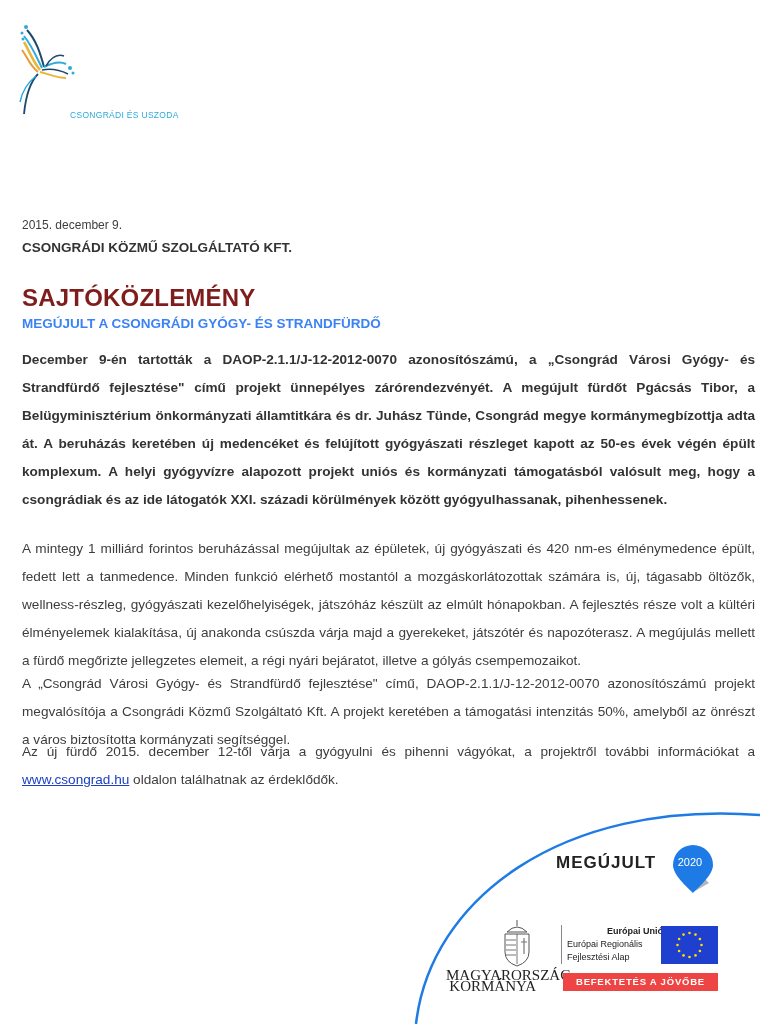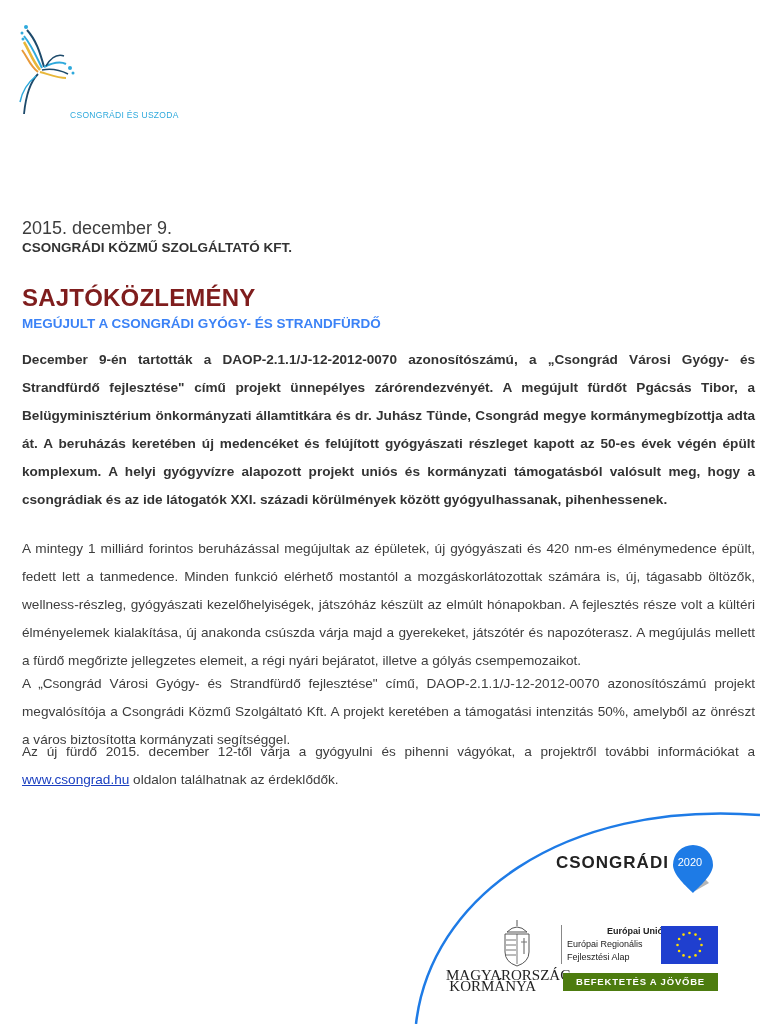--- a/index.html
+++ b/index.html
@@ -6,21 +6,21 @@
     body { width: 778px; height: 1024px; position: relative; overflow: hidden;
            font-family: "Liberation Sans", sans-serif; color: #3a3a3a; }
     .logo { position: absolute; left: 18px; top: 22px; width: 190px; height: 100px; }
     .logo svg { position: absolute; left: 0; top: 0; }
     .logo-name { position: absolute; left: 52px; top: 50px; font-family: "Liberation Serif", serif;
                  font-size: 34px; color: #1d4a6b; letter-spacing: 0px; line-height: 1; }
     .logo-sub { position: absolute; left: 52px; top: 88px; font-size: 8.5px; color: #2ea9dc;
                 letter-spacing: 0.3px; white-space: nowrap; }
 
     .doc { position: absolute; left: 22px; width: 733px; }
-    .date { top: 218px; font-size: 18px; color: #3d3d3d; }
+    .date { top: 218px; font-size: 12px; color: #3d3d3d; }
     .company { top: 240px; font-size: 13.5px; font-weight: bold; color: #333; }
     .title { top: 284px; font-size: 24px; font-weight: bold; color: #7f1d1d; letter-spacing: 0.2px; }
     .subtitle { top: 316px; font-size: 13.5px; font-weight: bold; color: #3b82f6; }
     .p { font-size: 13.6px; line-height: 28px; text-align: justify; margin: 0; }
     .p1 { top: 346px; font-weight: bold; color: #333; }
     .p2 { top: 535px; color: #3d3d3d; }
     .p3 { top: 670px; color: #3d3d3d; }
     .p4 { top: 738px; color: #3d3d3d; }
     .link { color: #1a3fc0; }
 
@@ -32,21 +32,21 @@
     .sz-year { position: absolute; left: 118px; top: 13px; width: 32px; text-align: center;
                color: #fff; font-size: 11px; }
 
     .crest { position: absolute; left: 497px; top: 918px; }
     .gov { position: absolute; left: 446px; top: 970px; width: 90px; text-align: right;
            font-family: "Liberation Serif", serif; font-size: 15px; line-height: 11px; color: #222; }
     .eu-divider { position: absolute; left: 561px; top: 925px; width: 1px; height: 39px; background: #888; }
     .eu-text { position: absolute; left: 567px; top: 925px; font-size: 9px; line-height: 13px; color: #222; }
     .eu-text .b { font-weight: bold; padding-left: 40px; }
     .eu-flag { position: absolute; left: 661px; top: 926px; width: 57px; height: 38px; background: #1f3fcf; }
-    .invest { position: absolute; left: 563px; top: 973px; width: 155px; height: 18px; background: #4d7c0f;
+    .invest { position: absolute; left: 563px; top: 973px; width: 155px; height: 18px; background: #ef4444;
               color: #fff; font-size: 9.5px; font-weight: bold; letter-spacing: 0.8px;
               text-align: center; line-height: 18px; }
   </style>
 </head>
 <body>
 
 <svg class="arc" width="778" height="1024">
   <path d="M 416 1024 C 430 900, 560 800, 760 815" fill="none" stroke="#1e7be6" stroke-width="2.5"></path>
 </svg>
 
@@ -75,21 +75,21 @@
 <div class="doc company">CSONGRÁDI KÖZMŰ SZOLGÁLTATÓ KFT.</div>
 <div class="doc title">SAJTÓKÖZLEMÉNY</div>
 <div class="doc subtitle">MEGÚJULT A CSONGRÁDI GYÓGY- ÉS STRANDFÜRDŐ</div>
 
 <p class="doc p p1">December 9-én tartották a DAOP-2.1.1/J-12-2012-0070 azonosítószámú, a „Csongrád Városi Gyógy- és Strandfürdő fejlesztése" című projekt ünnepélyes zárórendezvényét. A megújult fürdőt Pgácsás Tibor, a Belügyminisztérium önkormányzati államtitkára és dr. Juhász Tünde, Csongrád megye kormánymegbízottja adta át. A beruházás keretében új medencéket és felújított gyógyászati részleget kapott az 50-es évek végén épült komplexum. A helyi gyógyvízre alapozott projekt uniós és kormányzati támogatásból valósult meg, hogy a csongrádiak és az ide látogatók XXI. századi körülmények között gyógyulhassanak, pihenhessenek.</p>
 <p class="doc p p2">A mintegy 1 milliárd forintos beruházással megújultak az épületek, új gyógyászati és 420 nm-es élménymedence épült, fedett lett a tanmedence. Minden funkció elérhető mostantól a mozgáskorlátozottak számára is, új, tágasabb öltözők, wellness-részleg, gyógyászati kezelőhelyiségek, játszóház készült az elmúlt hónapokban. A fejlesztés része volt a kültéri élményelemek kialakítása, új anakonda csúszda várja majd a gyerekeket, játszótér és napozóterasz. A megújulás mellett a fürdő megőrizte jellegzetes elemeit, a régi nyári bejáratot, illetve a gólyás csempemozaikot.</p>
 <p class="doc p p3">A „Csongrád Városi Gyógy- és Strandfürdő fejlesztése" című, DAOP-2.1.1/J-12-2012-0070 azonosítószámú projekt megvalósítója a Csongrádi Közmű Szolgáltató Kft. A projekt keretében a támogatási intenzitás 50%, amelyből az önrészt a város biztosította kormányzati segítséggel.</p>
 <p class="doc p p4"><span>Az új fürdő 2015. december 12-től várja a gyógyulni és pihenni vágyókat, a projektről további információkat a </span><a class="link" href="#">www.csongrad.hu</a><span> oldalon találhatnak az érdeklődők.</span></p>
 
 <div class="szechenyi">
-  <div class="sz-text">CSONGRÁDI</div>
+  <div class="sz-text">MEGÚJULT</div>
   <svg class="sz-pin" width="50" height="52" viewBox="0 0 50 52">
     <path d="M26 48 L34 34 L40 40 Z" fill="#b5b5b5"></path>
     <path d="M24 2 A20 20 0 0 1 44 22 C44 32, 30 44, 24 50 C18 44, 4 32, 4 22 A20 20 0 0 1 24 2 Z" fill="#1e7be6"></path>
   </svg>
   <div class="sz-year">2020</div>
 </div>
 
 <svg class="crest" width="40" height="50" viewBox="0 0 40 50">
   <path d="M10 14 Q20 4 30 14 Z" fill="none" stroke="#555" stroke-width="1"></path>
   <line x1="20" y1="2" x2="20" y2="8" stroke="#555" stroke-width="1"></line>

